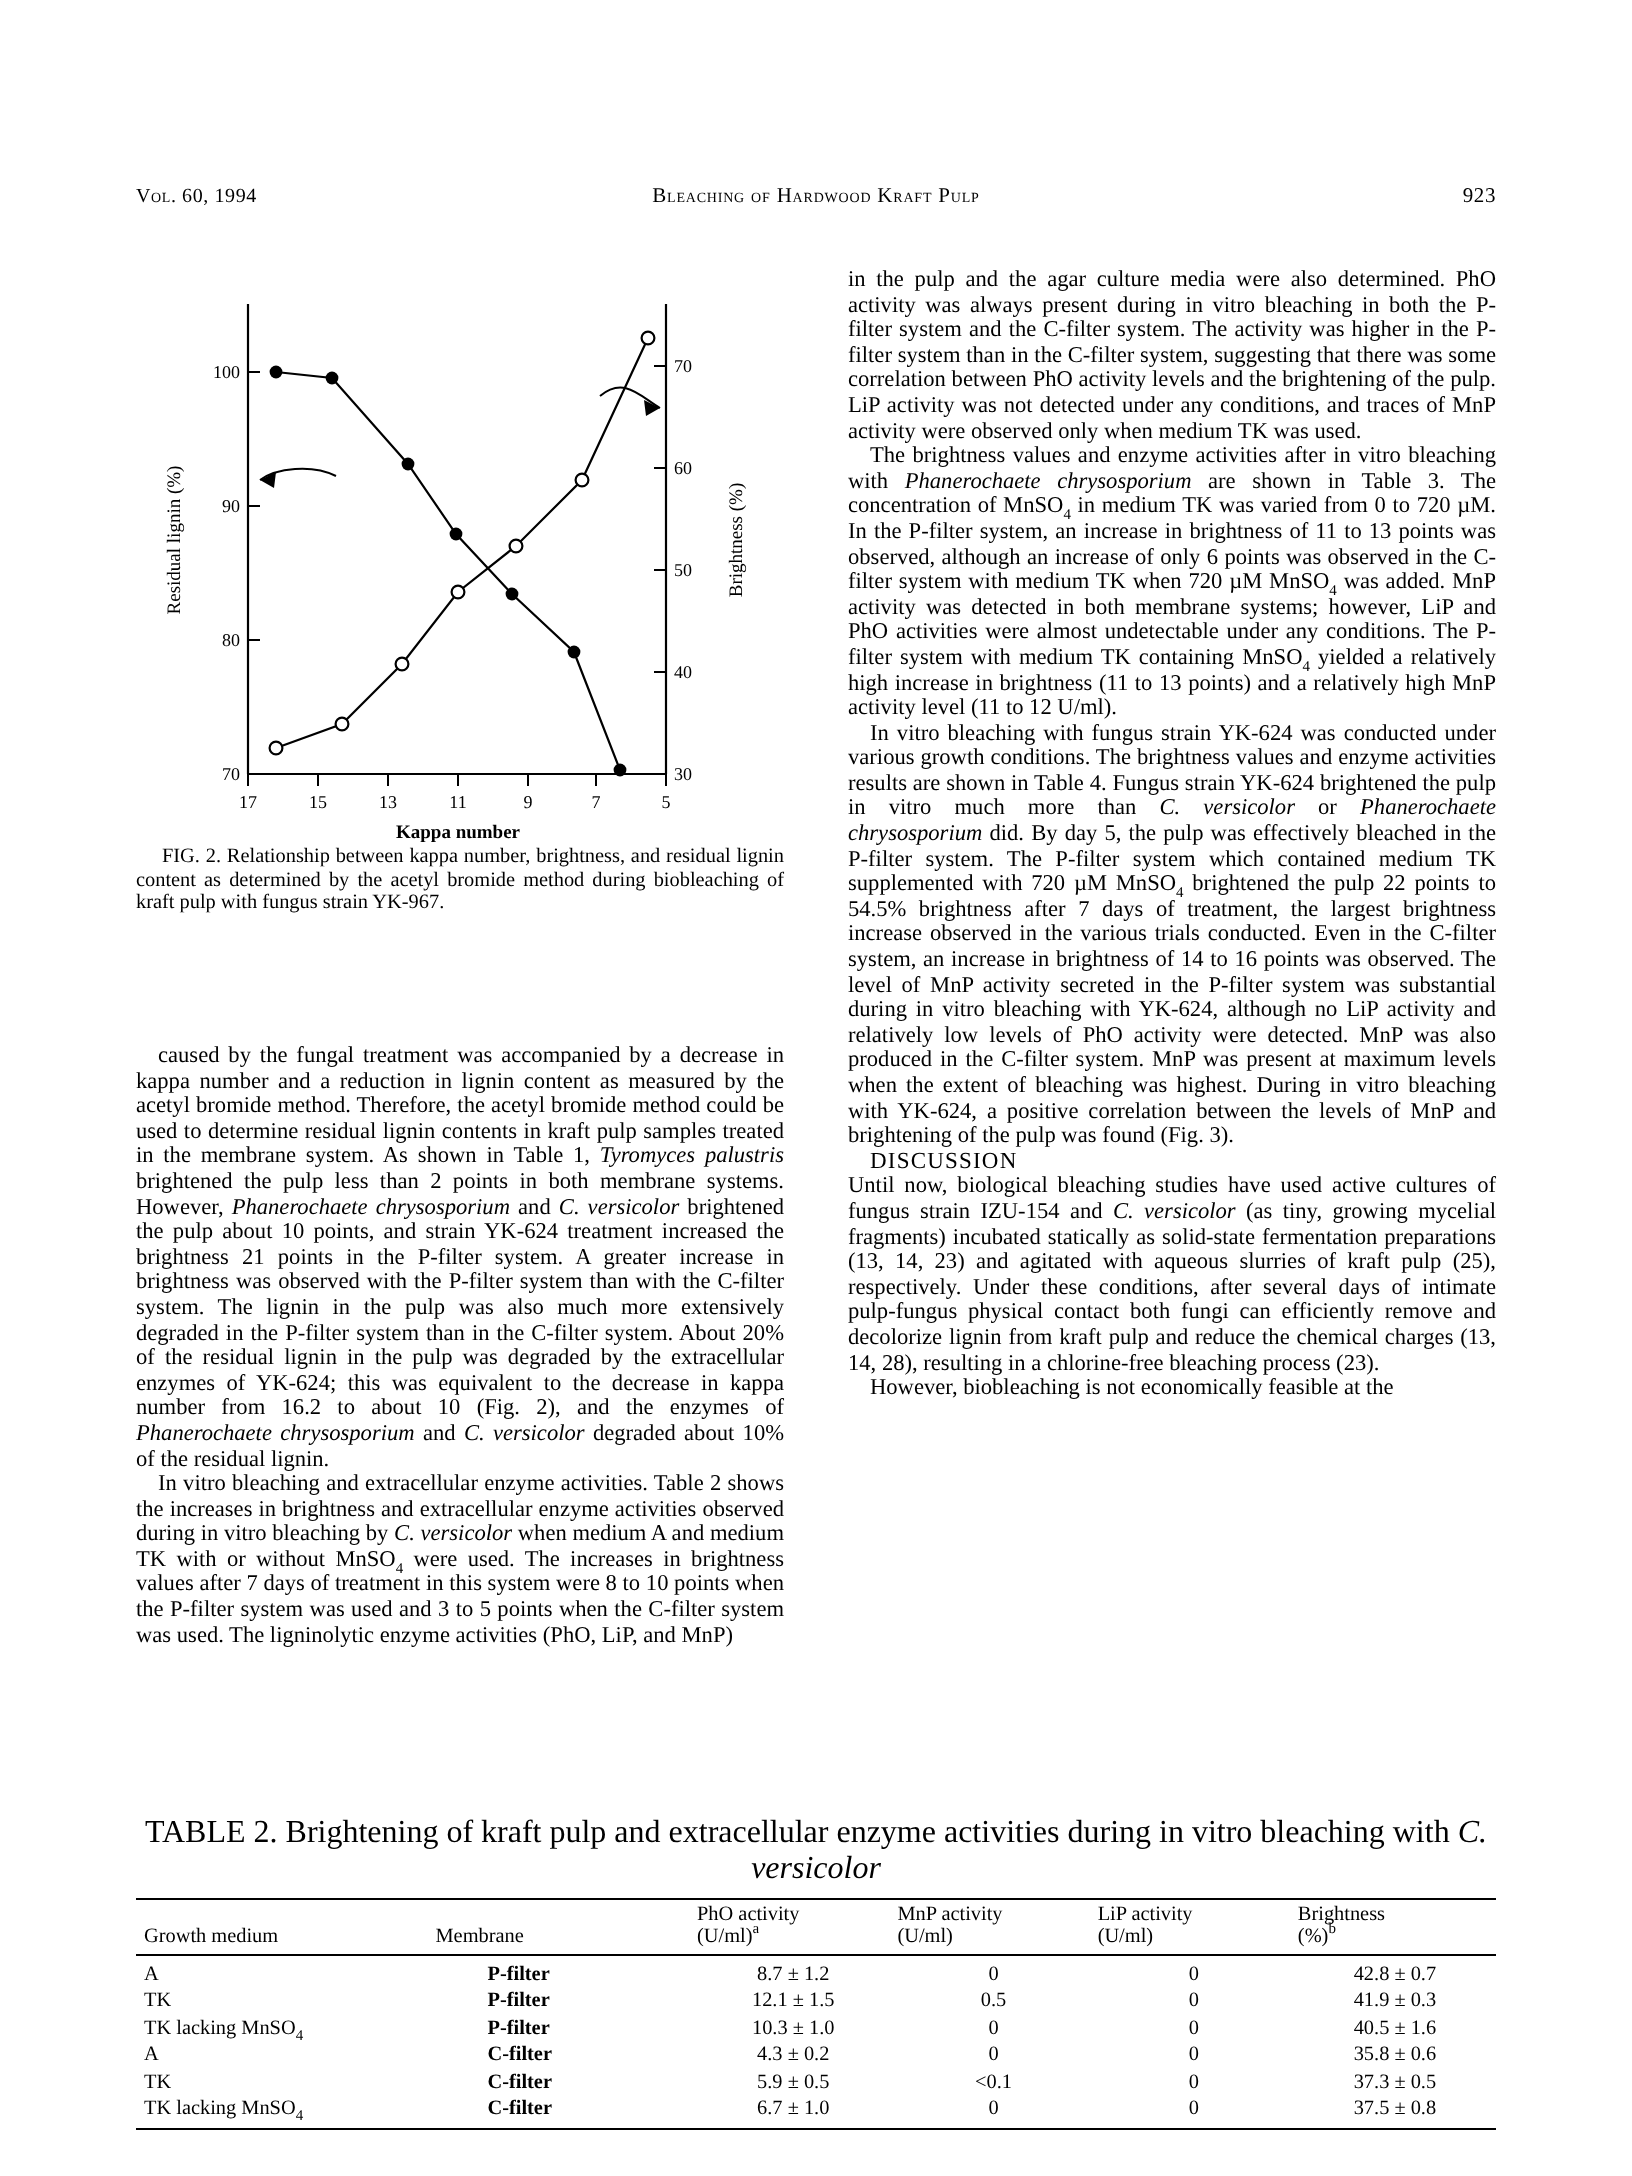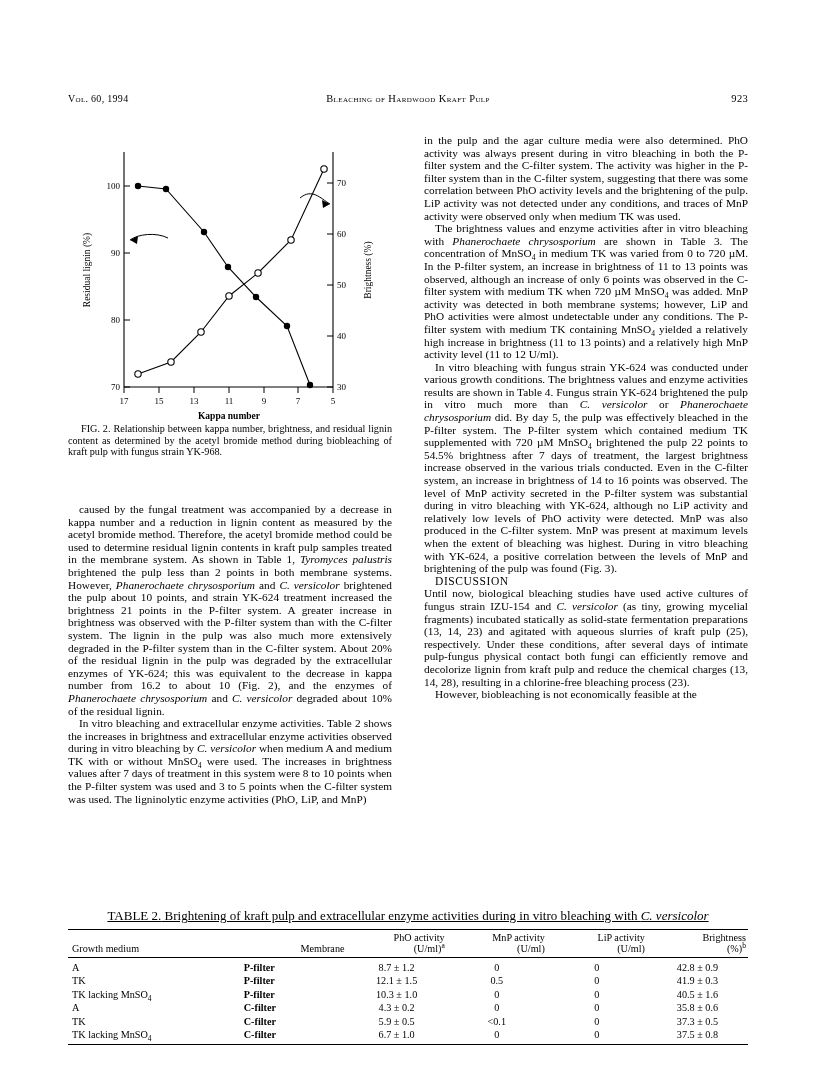--- a/index.html
+++ b/index.html
@@ -97,35 +97,34 @@
   .fig-caption .figlabel { }
 
   
   .table-block {
     position: absolute;
     left: 68px;
     top: 872px;
     width: 680px;
   }
   .table-title {
-    font-size: 13px;
+    font-size: 16px;
     text-align: center;
     margin-bottom: 5px;
-    text-decoration: underline;
   }
   table.data {
     width: 100%;
     border-collapse: collapse;
     font-size: 10.2px;
   }
   table.data thead th {
     font-weight: normal;
     padding: 2px 2px 3px 2px;
     vertical-align: bottom;
-    text-align: right;
+    text-align: left;
     line-height: 11px;
   }
   table.data thead th.lefthead { text-align: left; padding-left: 4px;}
   .rule-top { border-top: 1.2px solid #000; }
   .rule-mid { border-bottom: 0.8px solid #000; }
   .rule-bot { border-bottom: 1.2px solid #000; }
   table.data tbody td {
     padding: 1.1px 2px;
     text-align: center;
     line-height: 11.4px;
@@ -242,24 +241,24 @@
       <g stroke="#000" stroke-width="1" fill="none">
         <path d="M 100 102 C 88 96, 70 98, 62 104"></path>
         <path d="M 232 62 C 244 52, 252 62, 262 68"></path>
       </g>
       <polygon points="62,104 70,100 69,108" fill="#000"></polygon>
       <polygon points="262,68 254,64 255,72" fill="#000"></polygon>
     </svg>
   </div>
 
   <div class="fig-caption">
-    <span class="figlabel">FIG. 2.</span><span> Relationship between kappa number, brightness, and residual lignin content as determined by the acetyl bromide method during biobleaching of kraft pulp with fungus strain YK-968.</span>
-  </div>
-
-  <div class="col left" style="top:467px;">
+    <span class="figlabel">FIG. 2.</span><span> Relationship between kappa number, brightness, and residual lignin content as determined by the acetyl bromide method during biobleaching of kraft pulp with fungus strain YK-967.</span>
+  </div>
+
+  <div class="col left" style="top:486px;">
     <p>caused by the fungal treatment was accompanied by a decrease in kappa number and a reduction in lignin content as measured by the acetyl bromide method. Therefore, the acetyl bromide method could be used to determine residual lignin contents in kraft pulp samples treated in the membrane system. As shown in Table 1, <i>Tyromyces palustris</i> brightened the pulp less than 2 points in both membrane systems. However, <i>Phanerochaete chrysosporium</i> and <i>C. versicolor</i> brightened the pulp about 10 points, and strain YK-624 treatment increased the brightness 21 points in the P-filter system. A greater increase in brightness was observed with the P-filter system than with the C-filter system. The lignin in the pulp was also much more extensively degraded in the P-filter system than in the C-filter system. About 20% of the residual lignin in the pulp was degraded by the extracellular enzymes of YK-624; this was equivalent to the decrease in kappa number from 16.2 to about 10 (Fig. 2), and the enzymes of <i>Phanerochaete chrysosporium</i> and <i>C. versicolor</i> degraded about 10% of the residual lignin.</p>
     <p><span class="runin">In vitro bleaching and extracellular enzyme activities.</span> Table 2 shows the increases in brightness and extracellular enzyme activities observed during in vitro bleaching by <i>C. versicolor</i> when medium A and medium TK with or without MnSO<sub>4</sub> were used. The increases in brightness values after 7 days of treatment in this system were 8 to 10 points when the P-filter system was used and 3 to 5 points when the C-filter system was used. The ligninolytic enzyme activities (PhO, LiP, and MnP)</p>
   </div>
 
   <div class="col right">
     <p class="noindent">in the pulp and the agar culture media were also determined. PhO activity was always present during in vitro bleaching in both the P-filter system and the C-filter system. The activity was higher in the P-filter system than in the C-filter system, suggesting that there was some correlation between PhO activity levels and the brightening of the pulp. LiP activity was not detected under any conditions, and traces of MnP activity were observed only when medium TK was used.</p>
     <p>The brightness values and enzyme activities after in vitro bleaching with <i>Phanerochaete chrysosporium</i> are shown in Table 3. The concentration of MnSO<sub>4</sub> in medium TK was varied from 0 to 720 µM. In the P-filter system, an increase in brightness of 11 to 13 points was observed, although an increase of only 6 points was observed in the C-filter system with medium TK when 720 µM MnSO<sub>4</sub> was added. MnP activity was detected in both membrane systems; however, LiP and PhO activities were almost undetectable under any conditions. The P-filter system with medium TK containing MnSO<sub>4</sub> yielded a relatively high increase in brightness (11 to 13 points) and a relatively high MnP activity level (11 to 12 U/ml).</p>
     <p>In vitro bleaching with fungus strain YK-624 was conducted under various growth conditions. The brightness values and enzyme activities results are shown in Table 4. Fungus strain YK-624 brightened the pulp in vitro much more than <i>C. versicolor</i> or <i>Phanerochaete chrysosporium</i> did. By day 5, the pulp was effectively bleached in the P-filter system. The P-filter system which contained medium TK supplemented with 720 µM MnSO<sub>4</sub> brightened the pulp 22 points to 54.5% brightness after 7 days of treatment, the largest brightness increase observed in the various trials conducted. Even in the C-filter system, an increase in brightness of 14 to 16 points was observed. The level of MnP activity secreted in the P-filter system was substantial during in vitro bleaching with YK-624, although no LiP activity and relatively low levels of PhO activity were detected. MnP was also produced in the C-filter system. MnP was present at maximum levels when the extent of bleaching was highest. During in vitro bleaching with YK-624, a positive correlation between the levels of MnP and brightening of the pulp was found (Fig. 3).</p>
     <p class="section-head">DISCUSSION</p>
     <p class="noindent">Until now, biological bleaching studies have used active cultures of fungus strain IZU-154 and <i>C. versicolor</i> (as tiny, growing mycelial fragments) incubated statically as solid-state fermentation preparations (13, 14, 23) and agitated with aqueous slurries of kraft pulp (25), respectively. Under these conditions, after several days of intimate pulp-fungus physical contact both fungi can efficiently remove and decolorize lignin from kraft pulp and reduce the chemical charges (13, 14, 28), resulting in a chlorine-free bleaching process (23).</p>
@@ -281,21 +280,21 @@
           <th style="width:110px">Brightness<br>(%)<sup>b</sup></th>
         </tr>
       </thead>
       <tbody class="rule-bot">
         <tr>
           <td class="c0">A</td>
           <td class="c1">P-filter</td>
           <td>8.7 ± 1.2</td>
           <td>0</td>
           <td>0</td>
-          <td>42.8 ± 0.9</td>
+          <td>42.8 ± 0.7</td>
         </tr>
         <tr>
           <td class="c0">TK</td>
           <td class="c1">P-filter</td>
           <td>12.1 ± 1.5</td>
           <td>0.5</td>
           <td>0</td>
           <td>41.9 ± 0.3</td>
         </tr>
         <tr>

